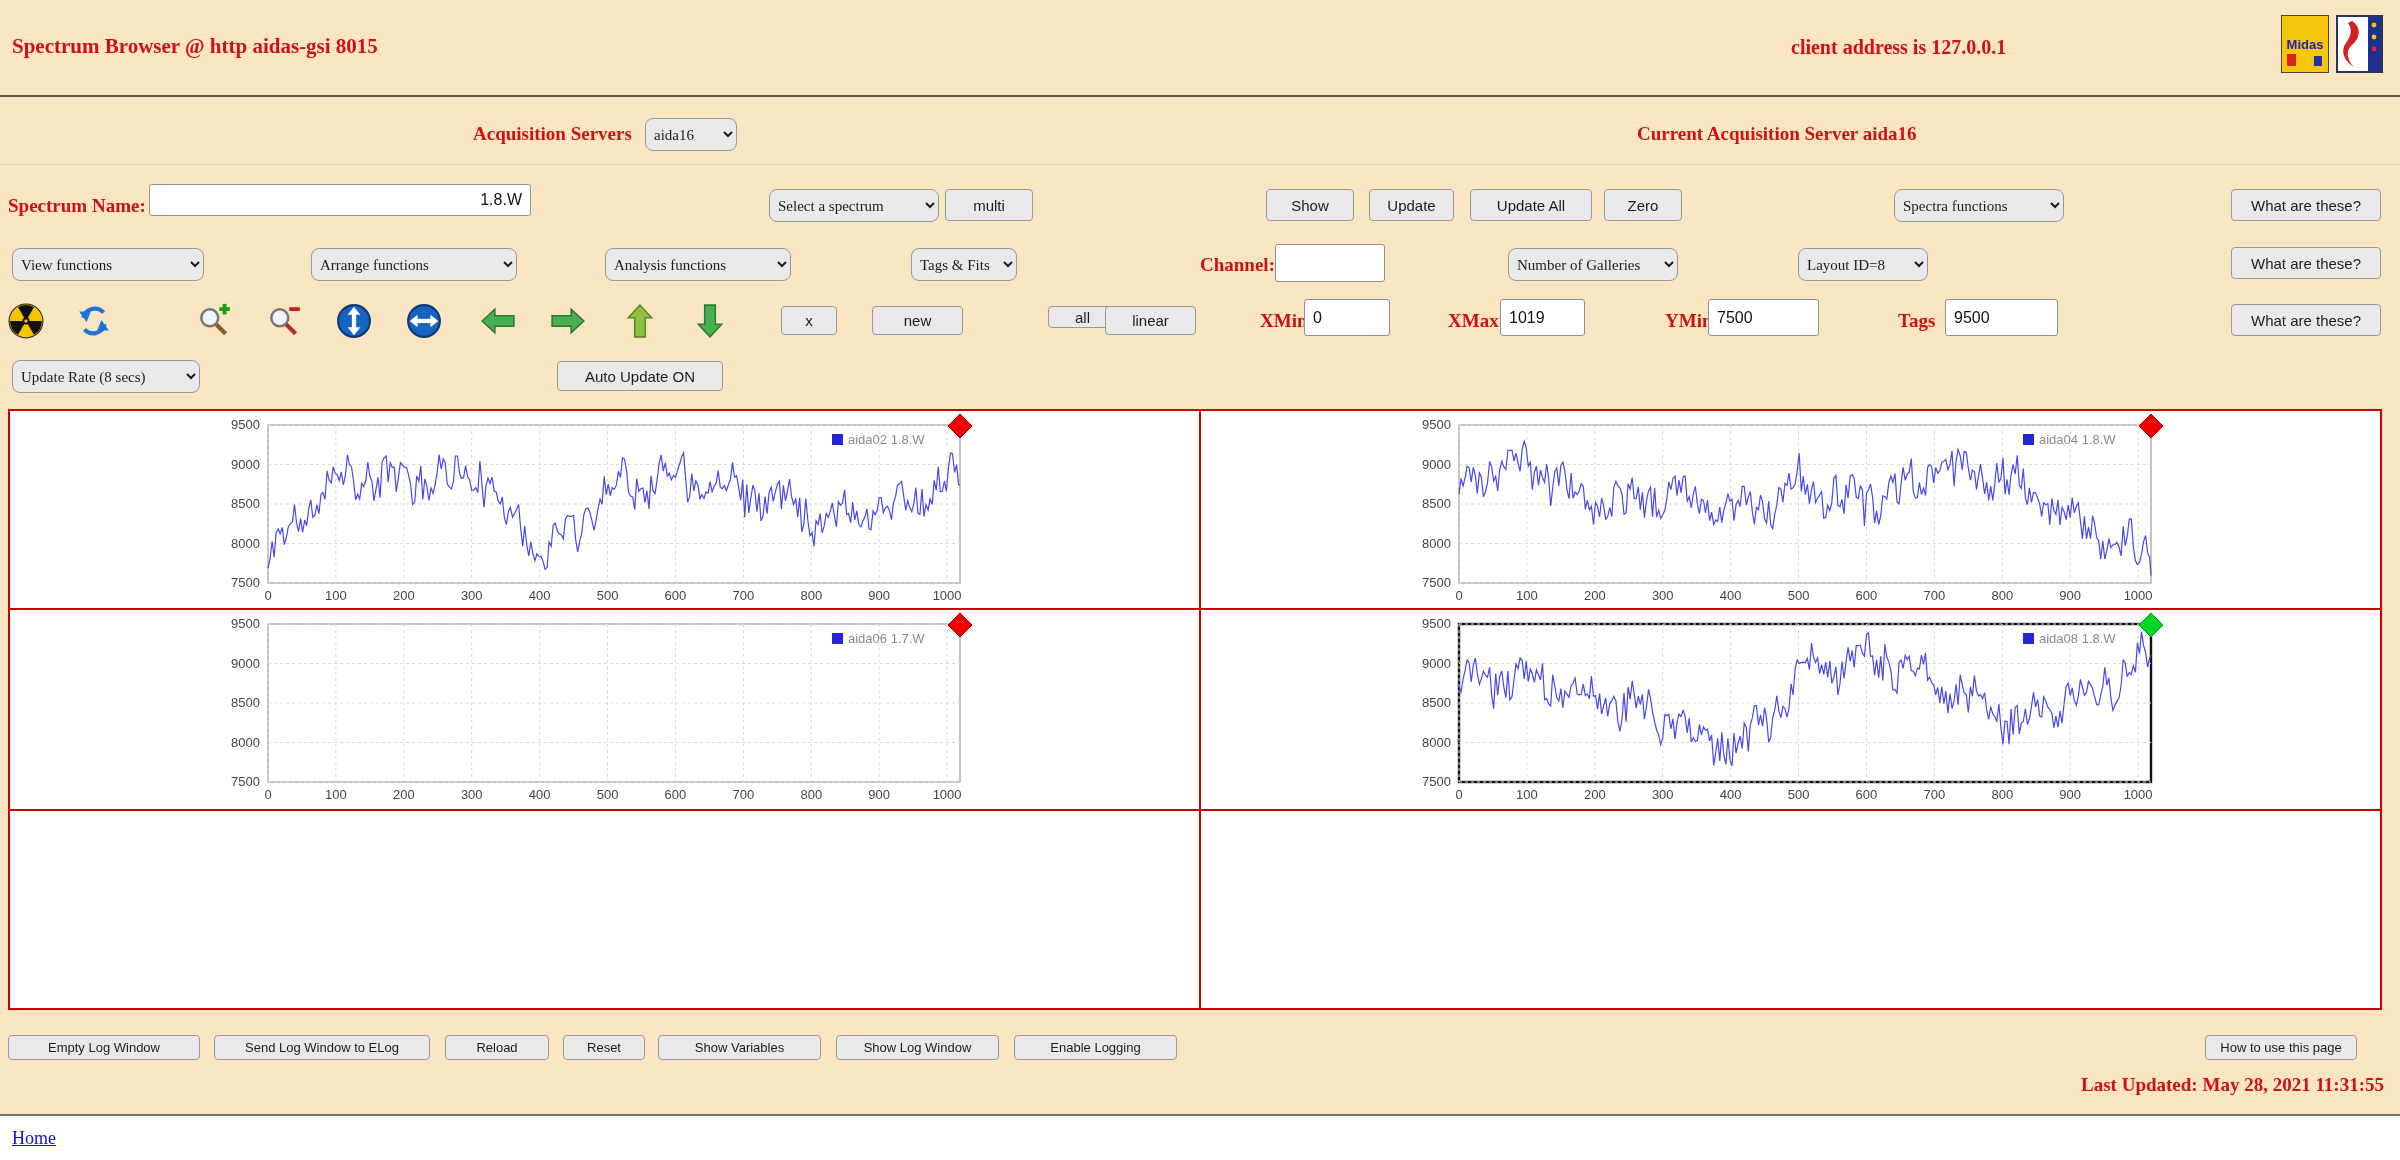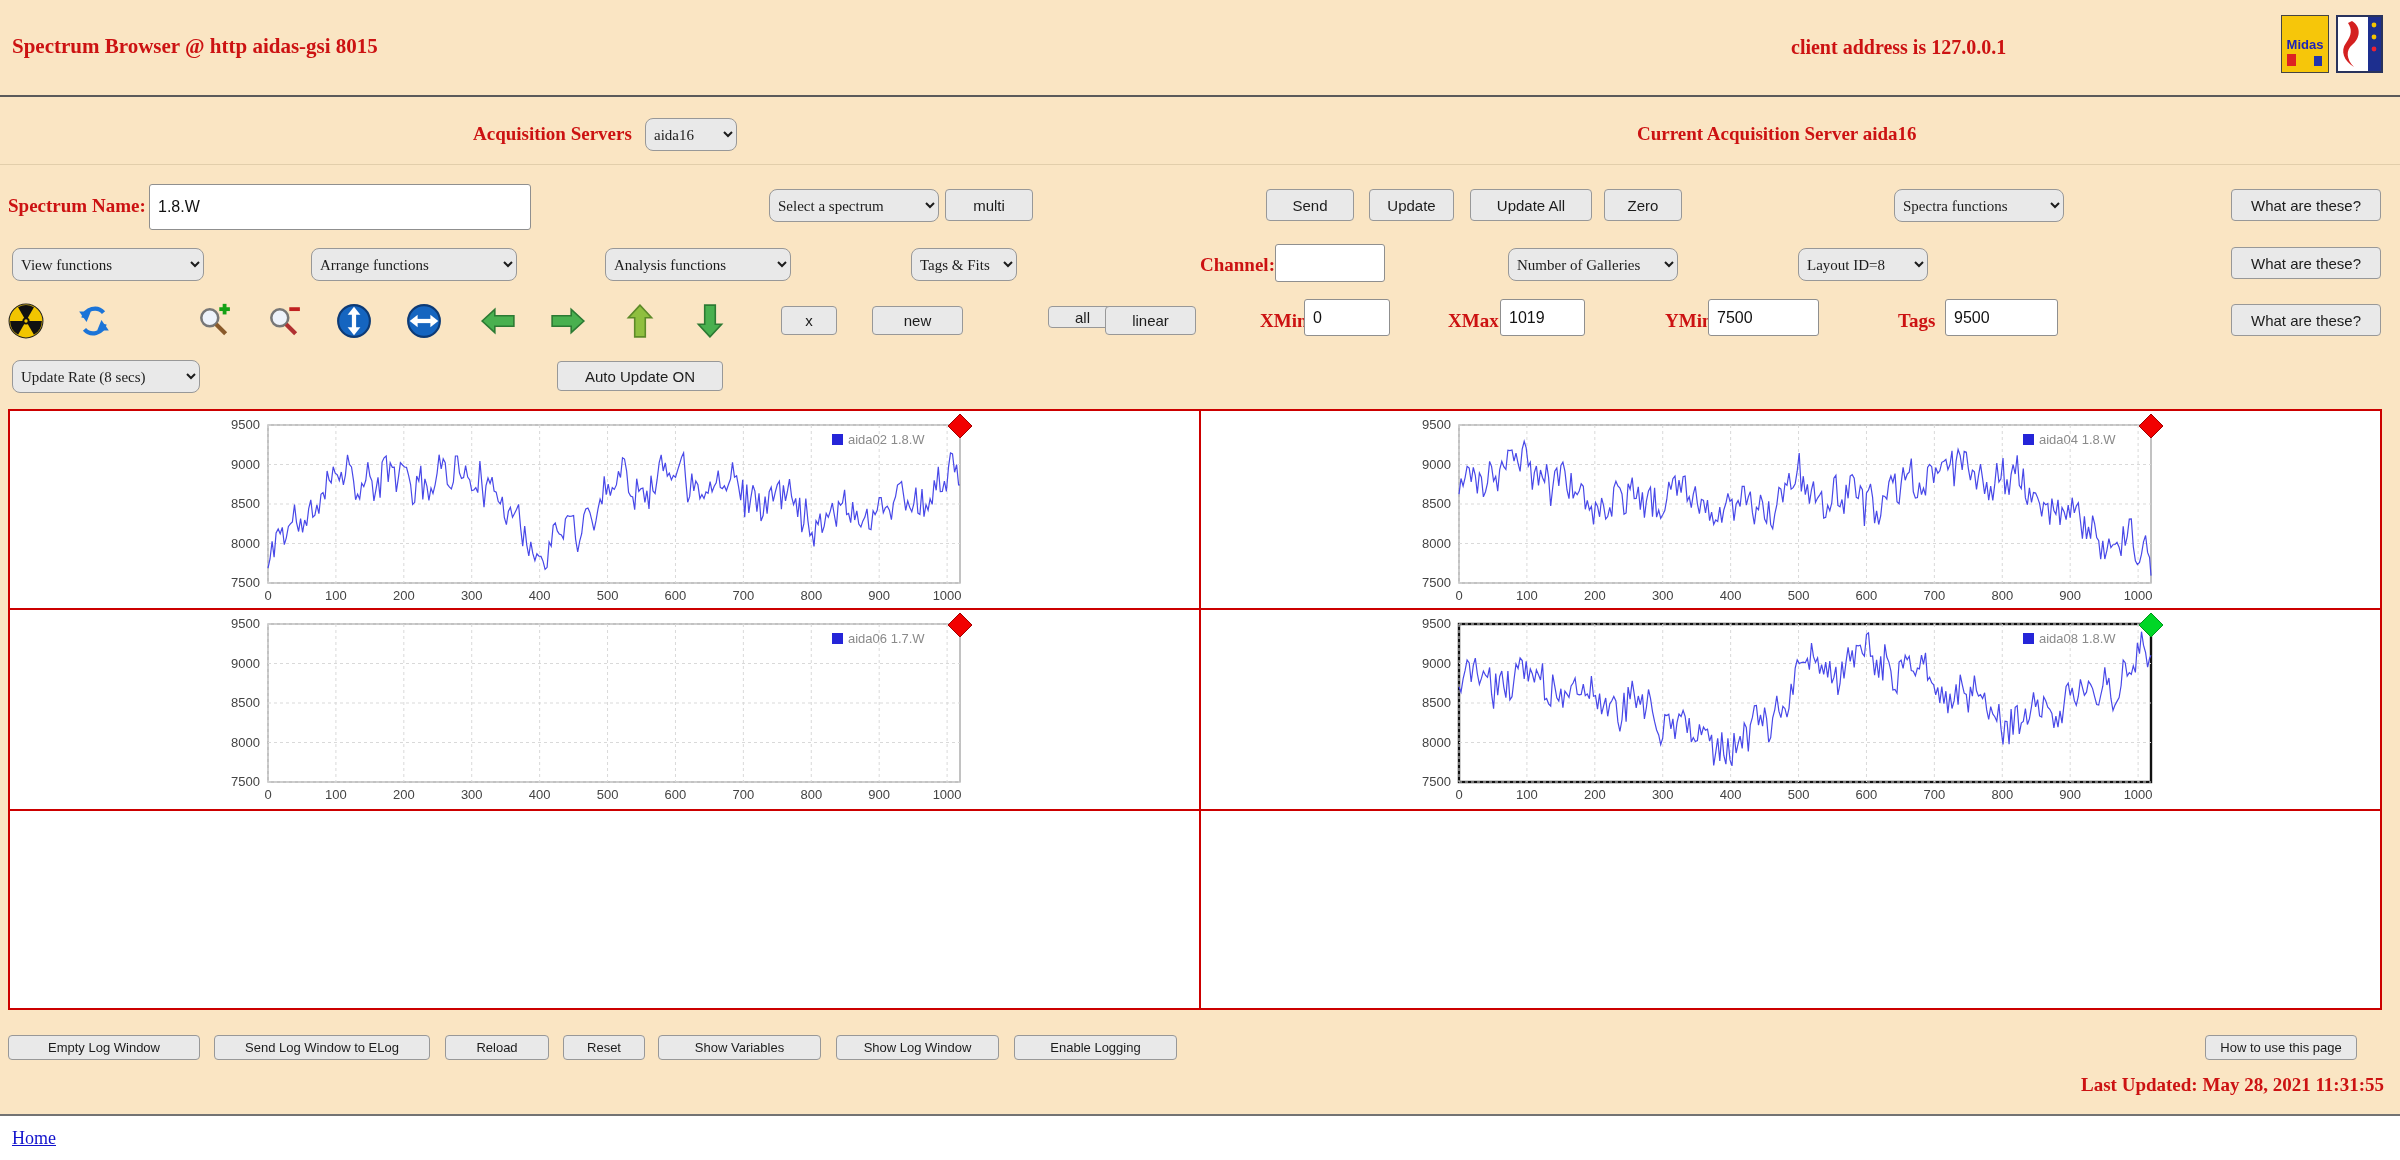--- a/index.html
+++ b/index.html
@@ -67,26 +67,26 @@
 
   <div class="abs red lbl" style="left:473px;top:123px">Acquisition Servers</div>
   <select class="sel" style="left:645px;top:118px;width:92px">
     <option>aida16</option>
   </select>
   <div class="abs red lbl" style="left:1637px;top:123px">Current Acquisition Server aida16</div>
 
   <div class="hr-light" style="top:164px"></div>
 
   <div class="abs red lbl" style="left:8px;top:195px">Spectrum Name:</div>
-  <input class="inp" style="left: 149px; top: 184px; width: 382px; height: 46px;" value="1.8.W">
+  <input class="inp" style="left: 149px; top: 184px; width: 382px; height: 32px; text-align: right;" value="1.8.W">
   <select class="sel" style="left:769px;top:189px;width:170px">
     <option>Select a spectrum</option>
   </select>
   <button class="btn" style="left:945px;top:189px;width:88px">multi</button>
-  <button class="btn" style="left:1266px;top:189px;width:88px">Send</button>
+  <button class="btn" style="left:1266px;top:189px;width:88px">Show</button>
   <button class="btn" style="left:1369px;top:189px;width:85px">Update</button>
   <button class="btn" style="left:1470px;top:189px;width:122px">Update All</button>
   <button class="btn" style="left:1604px;top:189px;width:78px">Zero</button>
   <select class="sel" style="left:1894px;top:189px;width:170px">
     <option>Spectra functions</option>
   </select>
   <button class="btn" style="left:2231px;top:189px;width:150px">What are these?</button>
 
   <select class="sel" style="left:12px;top:248px;width:192px">
     <option>View functions</option>

